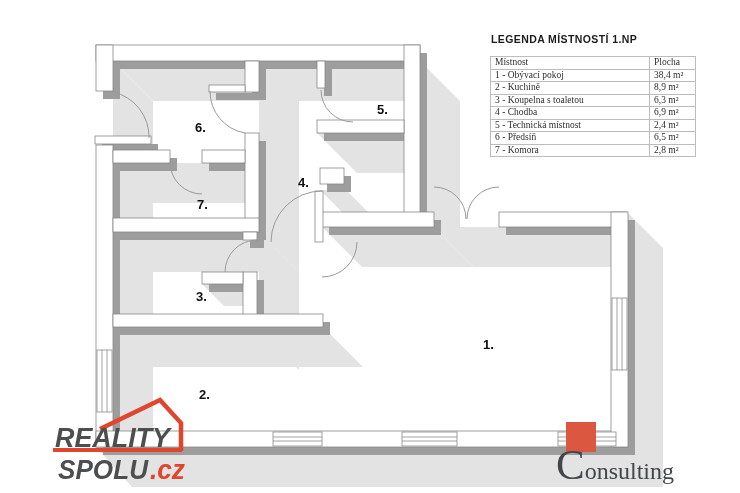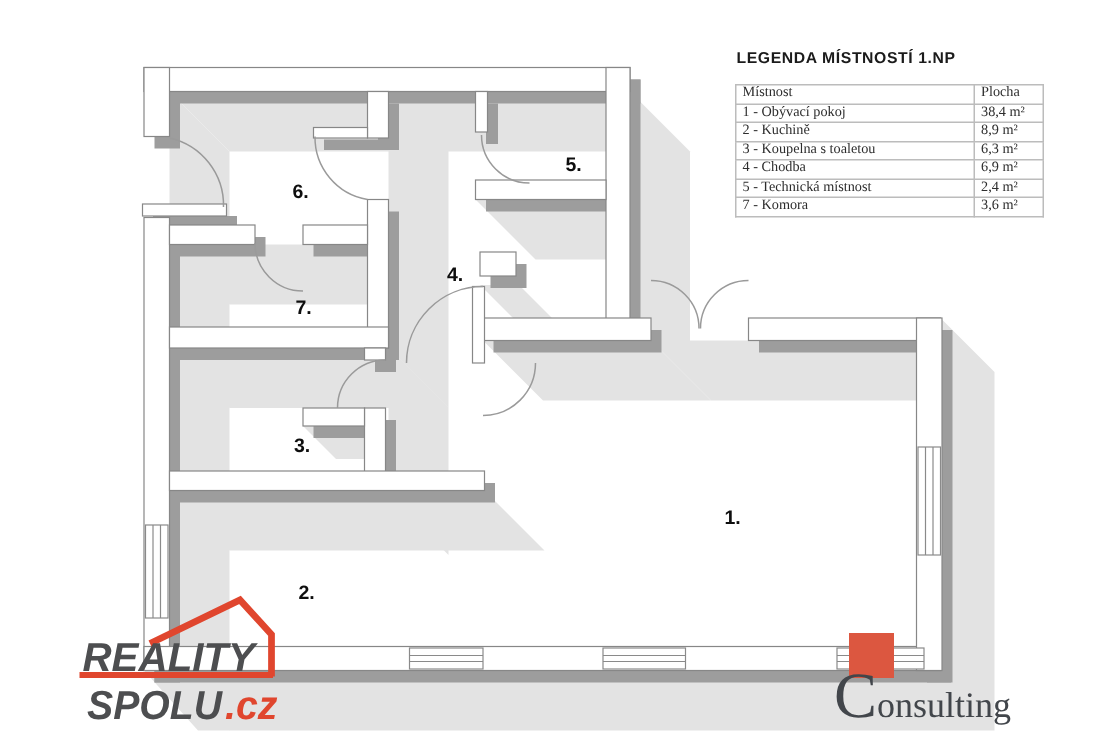--- a/index.html
+++ b/index.html
@@ -177,22 +177,26 @@
       </tr>
       <tr>
         <td class="col-name">4 - Chodba</td>
         <td class="col-area">6,9 m²</td>
       </tr>
       <tr>
         <td class="col-name">5 - Technická místnost</td>
         <td class="col-area">2,4 m²</td>
       </tr>
       <tr>
+        <td class="col-name">6 - Předsíň</td>
+        <td class="col-area">6,5 m²</td>
+      </tr>
+      <tr>
         <td class="col-name">7 - Komora</td>
-        <td class="col-area">3,6 m²</td>
+        <td class="col-area">2,8 m²</td>
       </tr>
     </tbody>
   </table>
 </div>
 
 <div class="logo-left">
   <svg width="140" height="95" viewBox="0 0 140 95">
     <polyline points="50,34 110,5 131,28 131,56" fill="none" stroke="#e0462e" stroke-width="4.5"></polyline>
     <rect x="3" y="53" width="129" height="4" fill="#e0462e"></rect>
     <text x="5" y="52" font-family="Liberation Sans, sans-serif" font-weight="700" font-size="27" fill="#4d4e50" textLength="115" lengthAdjust="spacingAndGlyphs">REALITY</text>

